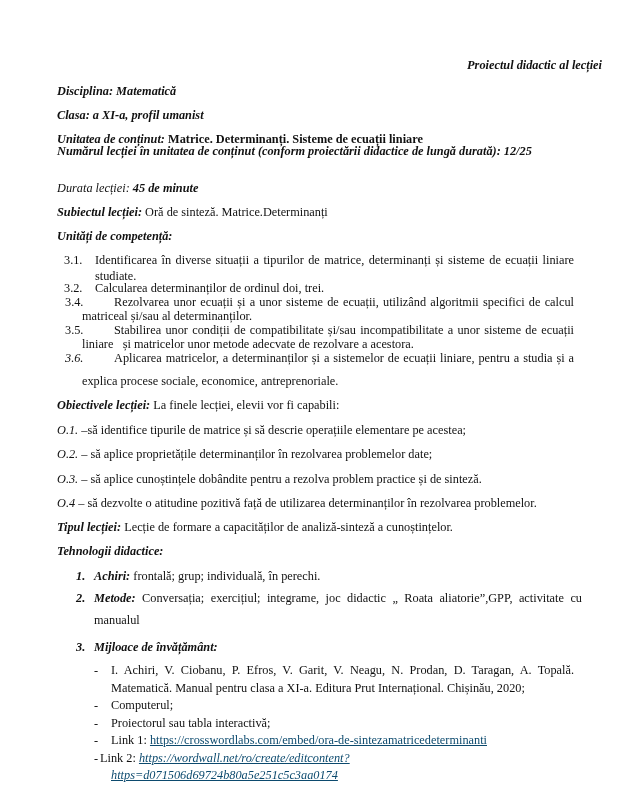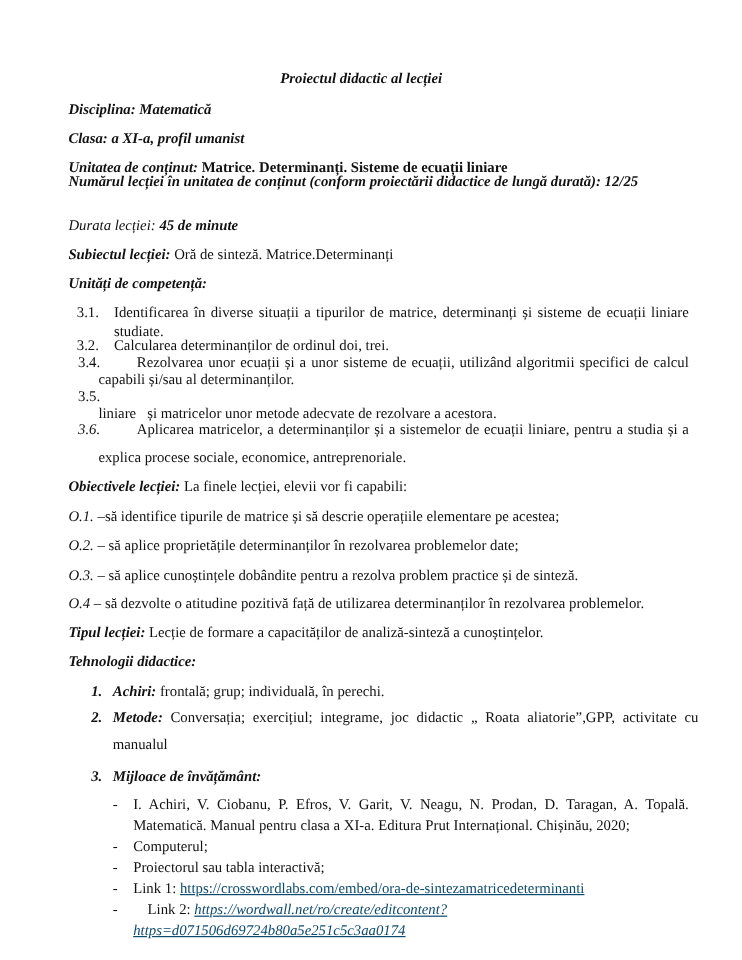--- a/index.html
+++ b/index.html
@@ -5,21 +5,21 @@
     html, body { margin: 0; padding: 0; background: #ffffff; }
     body {
       width: 618px; height: 800px; position: relative; overflow: hidden;
       font-family: "Liberation Serif", serif; color: #111; font-size: 12.3px;
     }
     .page { position: absolute; left: 0; top: 0; width: 618px; height: 800px; }
     .line { position: absolute; left: 57px; right: 44px; white-space: nowrap; line-height: 14px; }
     .bi { font-weight: bold; font-style: italic; }
     .b { font-weight: bold; }
     .i { font-style: italic; }
-    .title { left: 0; right: 16px; text-align: center; }
+    .title { left: 0; right: 16px; text-align: right; }
     .just { white-space: normal; text-align: justify; text-align-last: justify; }
     .num { position: absolute; }
     a.link { color: #0c4a6e; text-decoration: underline; }
     .dash { position: absolute; left: 94px; }
   </style>
 </head>
 <body>
 
 <div class="page">
 
@@ -53,23 +53,24 @@
 
   <span class="num" style="left:64px;top:253px;line-height:14px">3.1.</span>
   <div class="line just" style="left:95px;right:44px;top:253px">Identificarea în diverse situații a tipurilor de matrice, determinanți și sisteme de ecuații liniare</div>
   <div class="line" style="left:95px;top:269px">studiate.</div>
 
   <span class="num" style="left:64px;top:281px;line-height:14px">3.2.</span>
   <div class="line" style="left:95px;top:281px">Calcularea determinanților de ordinul doi, trei.</div>
 
   <span class="num" style="left:65px;top:295px;line-height:14px">3.4.</span>
   <div class="line just" style="left:114px;right:44px;top:295px">Rezolvarea unor ecuații și a unor sisteme de ecuații, utilizând algoritmii specifici de calcul</div>
-  <div class="line" style="left:82px;top:309px">capabili și/sau al determinanților.</div>
+  <div class="line" style="left:82px;top:309px">matriceal și/sau al determinanților.</div>
 
   <span class="num" style="left:65px;top:323px;line-height:14px">3.5.</span>
+  <div class="line just" style="left:114px;right:44px;top:323px">Stabilirea unor condiții de compatibilitate și/sau incompatibilitate a unor sisteme de ecuații</div>
   <div class="line" style="left:82px;top:337px;white-space:pre">liniare   și matricelor unor metode adecvate de rezolvare a acestora.</div>
 
   <span class="num i" style="left:65px;top:351px;line-height:14px">3.6.</span>
   <div class="line just" style="left:114px;right:44px;top:351px">Aplicarea matricelor, a determinanților și a sistemelor de ecuații liniare, pentru a studia și a</div>
   <div class="line" style="left:82px;top:374px">explica procese sociale, economice, antreprenoriale.</div>
 
   <div class="line" style="top:398px">
     <span class="bi">Obiectivele lecției:</span><span> La finele lecției, elevii vor fi capabili:</span>
   </div>
 
@@ -115,21 +116,21 @@
 
   <span class="dash" style="top:716px;line-height:14px">-</span>
   <div class="line" style="left:111px;top:716px">Proiectorul sau tabla interactivă;</div>
 
   <span class="dash" style="top:733px;line-height:14px">-</span>
   <div class="line" style="left:111px;top:733px">
     <span>Link 1: </span><a class="link">https://crosswordlabs.com/embed/ora-de-sintezamatricedeterminanti</a>
   </div>
 
   <span class="dash" style="top:751px;line-height:14px">-</span>
-  <div class="line" style="left:123px;top:751px">
+  <div class="line" style="left:100px;top:751px">
     <span>Link 2: </span><a class="link i">https://wordwall.net/ro/create/editcontent?</a>
   </div>
   <div class="line" style="left:111px;top:768px">
     <a class="link i">https=d071506d69724b80a5e251c5c3aa0174</a>
   </div>
 
   <div class="line" style="top:784px;white-space:pre">
     <span class="bi">Evaluarea:</span><span> formativă, evaluare orală  reciprocă;  produse: răspuns oral, exercițiu rezolvat,</span>
   </div>
 

